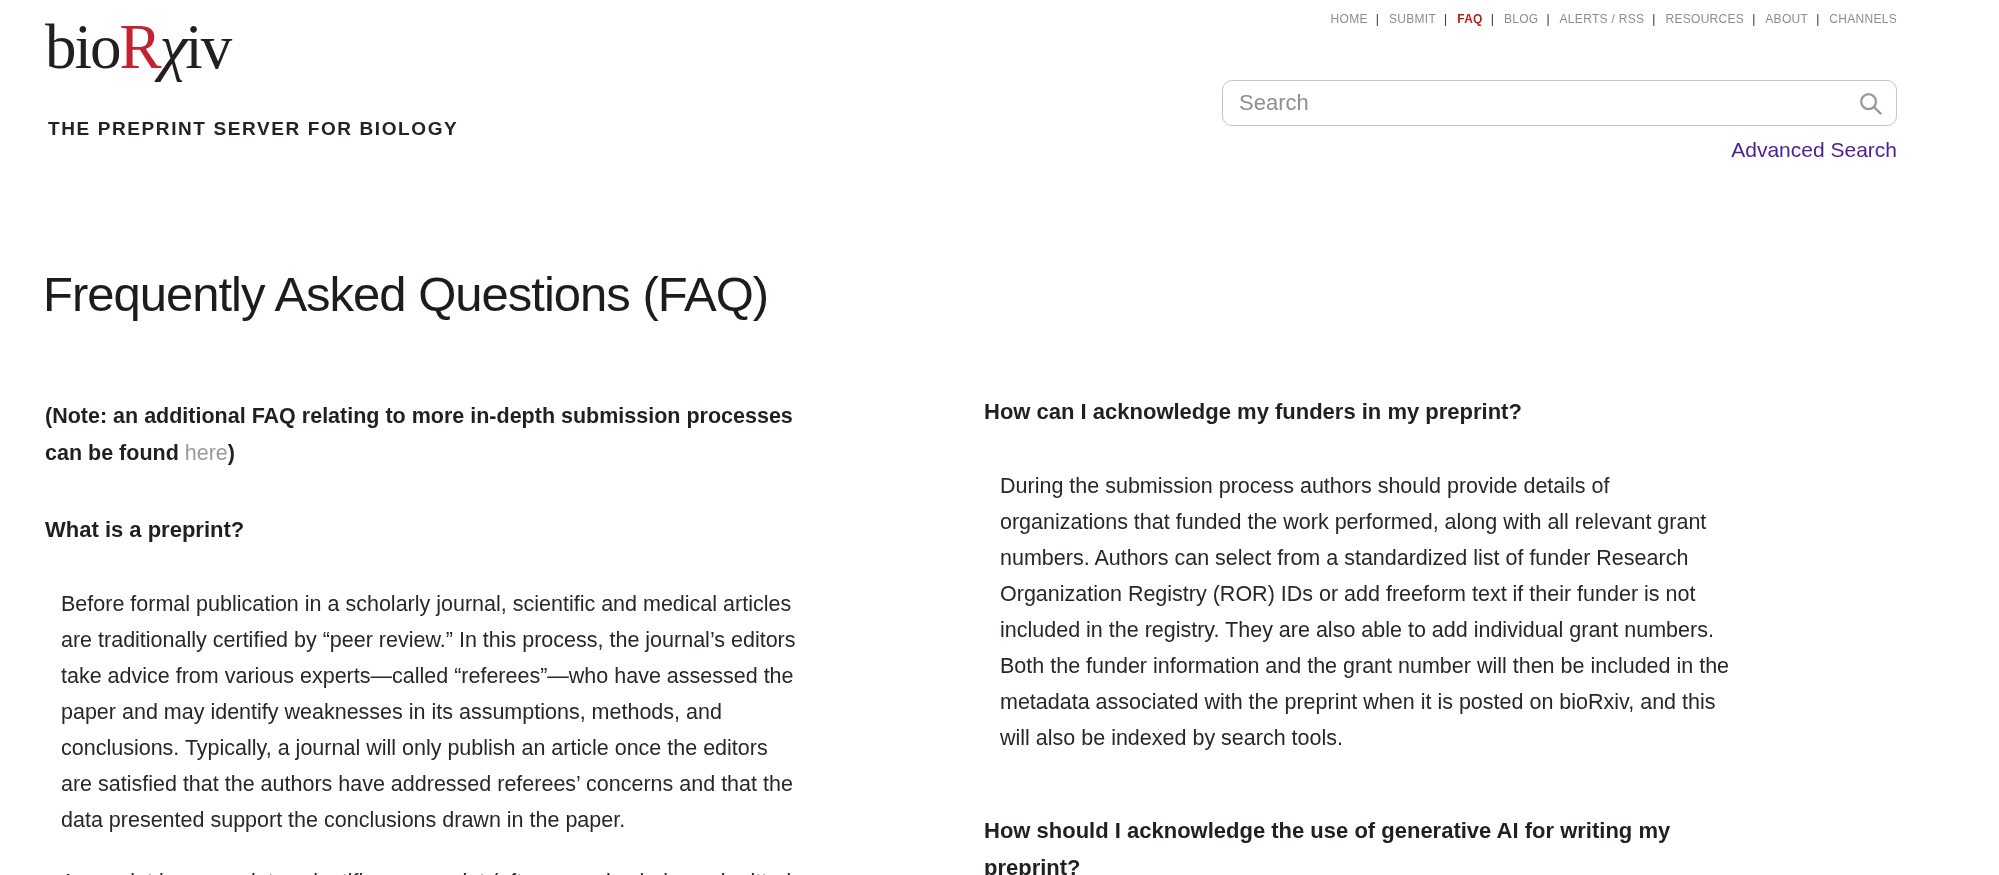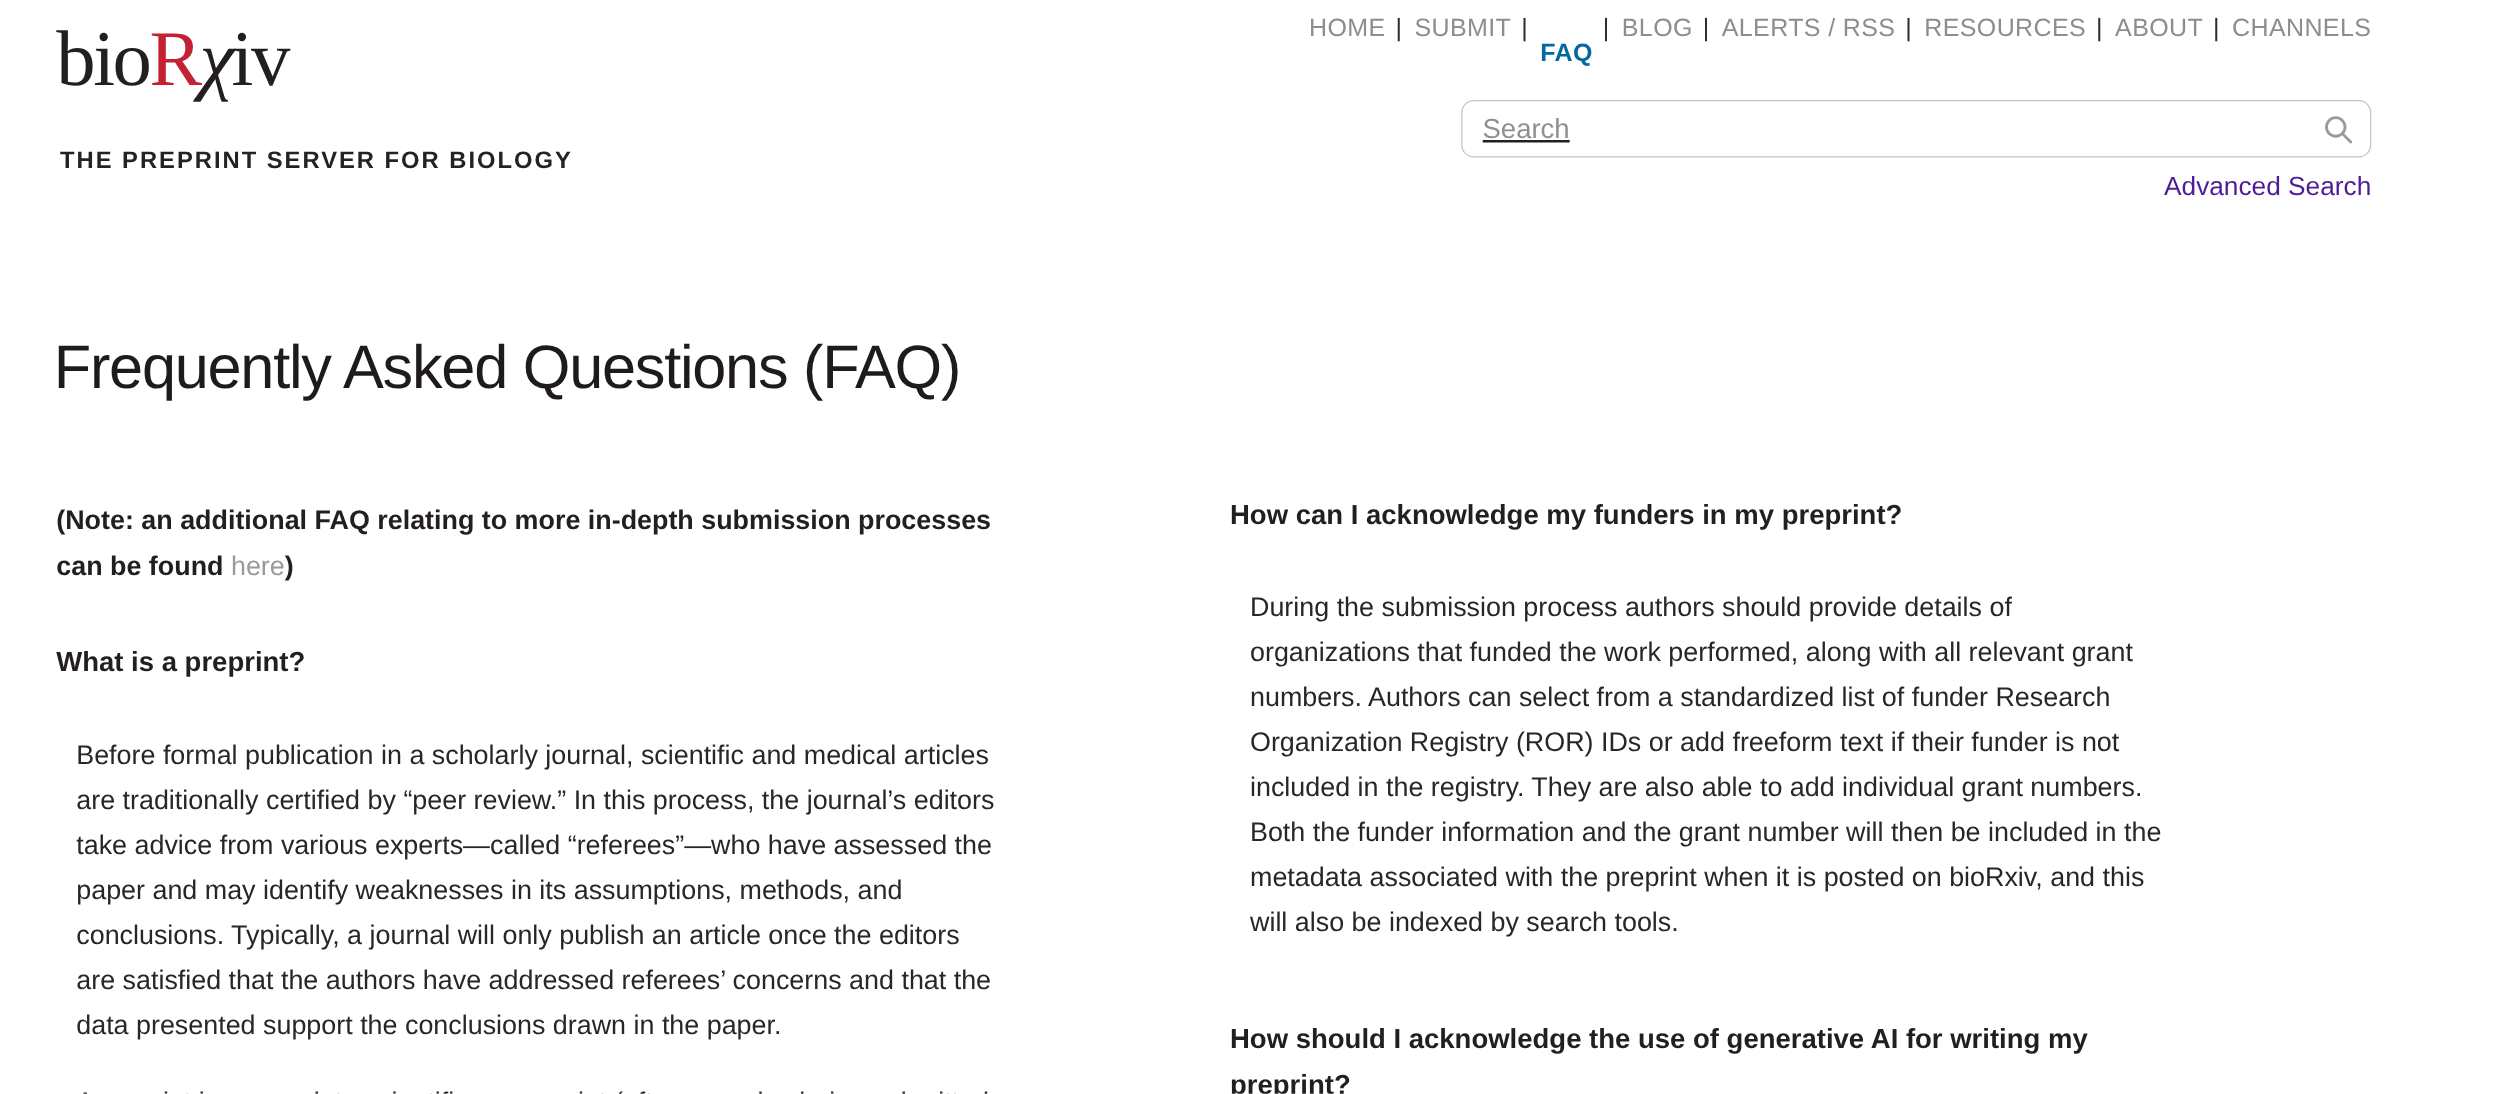--- a/index.html
+++ b/index.html
@@ -23,31 +23,31 @@
   .logo-red { color: #c42132; }
   .logo-chi { font-style: italic; }
   .logo-tagline {
     position: absolute; left: 3px; top: 118px;
     font-size: 19px; font-weight: 700; letter-spacing: 1.6px;
     color: #262223; white-space: nowrap;
   }
 
   nav.main-nav {
     position: absolute; top: 12px; right: 102px;
-    display: flex; align-items: flex-start; white-space: nowrap;
-    font-size: 20px; color: #8d8d8d;
+    display: flex; align-items: flex-end; white-space: nowrap;
+    font-size: 12px; color: #8d8d8d;
   }
   .nav-item { color: #8d8d8d; text-decoration: none; cursor: pointer; letter-spacing: 0.3px; }
-  .nav-item.active { color: #0369a1; font-weight: 700; margin-top: 20px; }
+  .nav-item.active { color: #b91c1c; font-weight: 700; }
   .nav-sep { color: #2e2e2e; margin: 0 10px 0 8px; font-weight: 400; }
 
   .search-box {
-    position: absolute; top: 80px; right: 102px; width: 728px; height: 46px;
+    position: absolute; top: 80px; right: 102px; width: 675px; height: 46px;
     border: 1.5px solid #c4c4c4; border-radius: 10px;
-    display: flex; align-items: center; background: #fff; padding: 0 12px 0 0; text-decoration: underline;
+    display: flex; align-items: center; background: #fff; padding: 0 12px 0 0;
   }
   .search-box input {
     flex: 1; border: none; outline: none; background: transparent;
     font-family: "Liberation Sans", sans-serif;
     font-size: 22px; color: #333; padding: 0 0 0 16px; min-width: 0;
   }
   .search-box input::placeholder { color: #8f8f8f; }
   .search-icon { flex: none; cursor: pointer; display: block; }
 
   .advanced-link {

